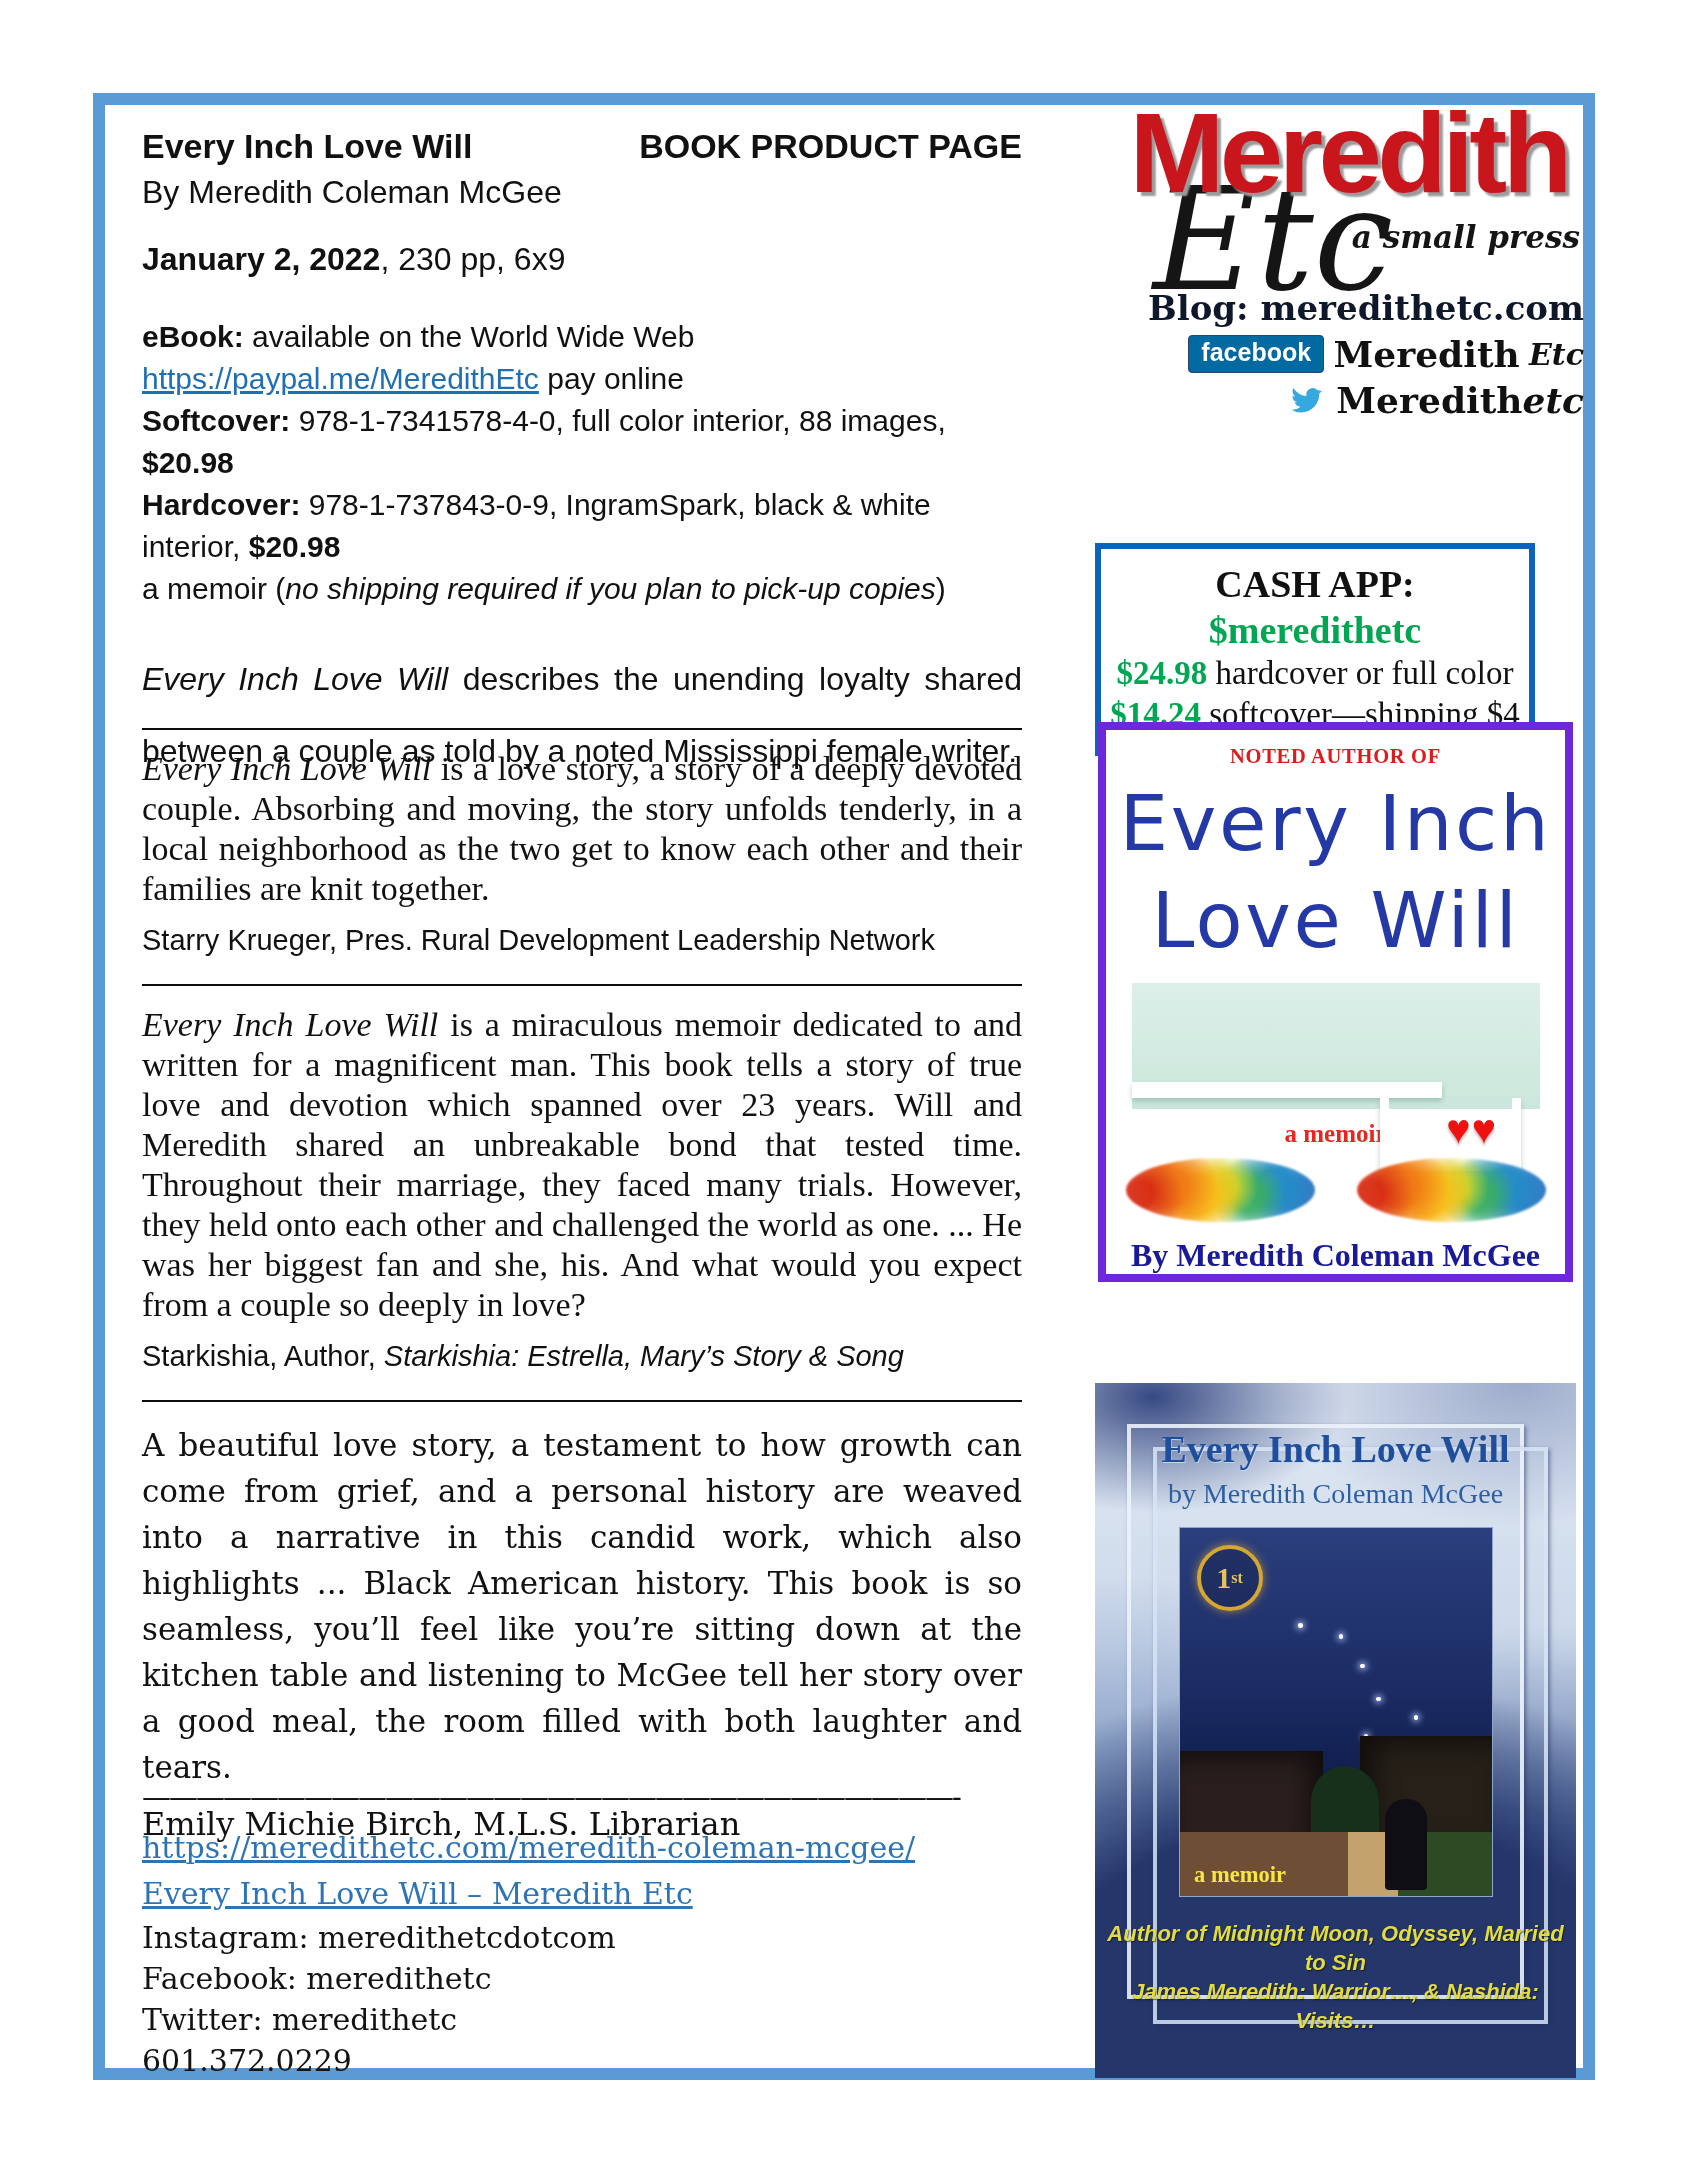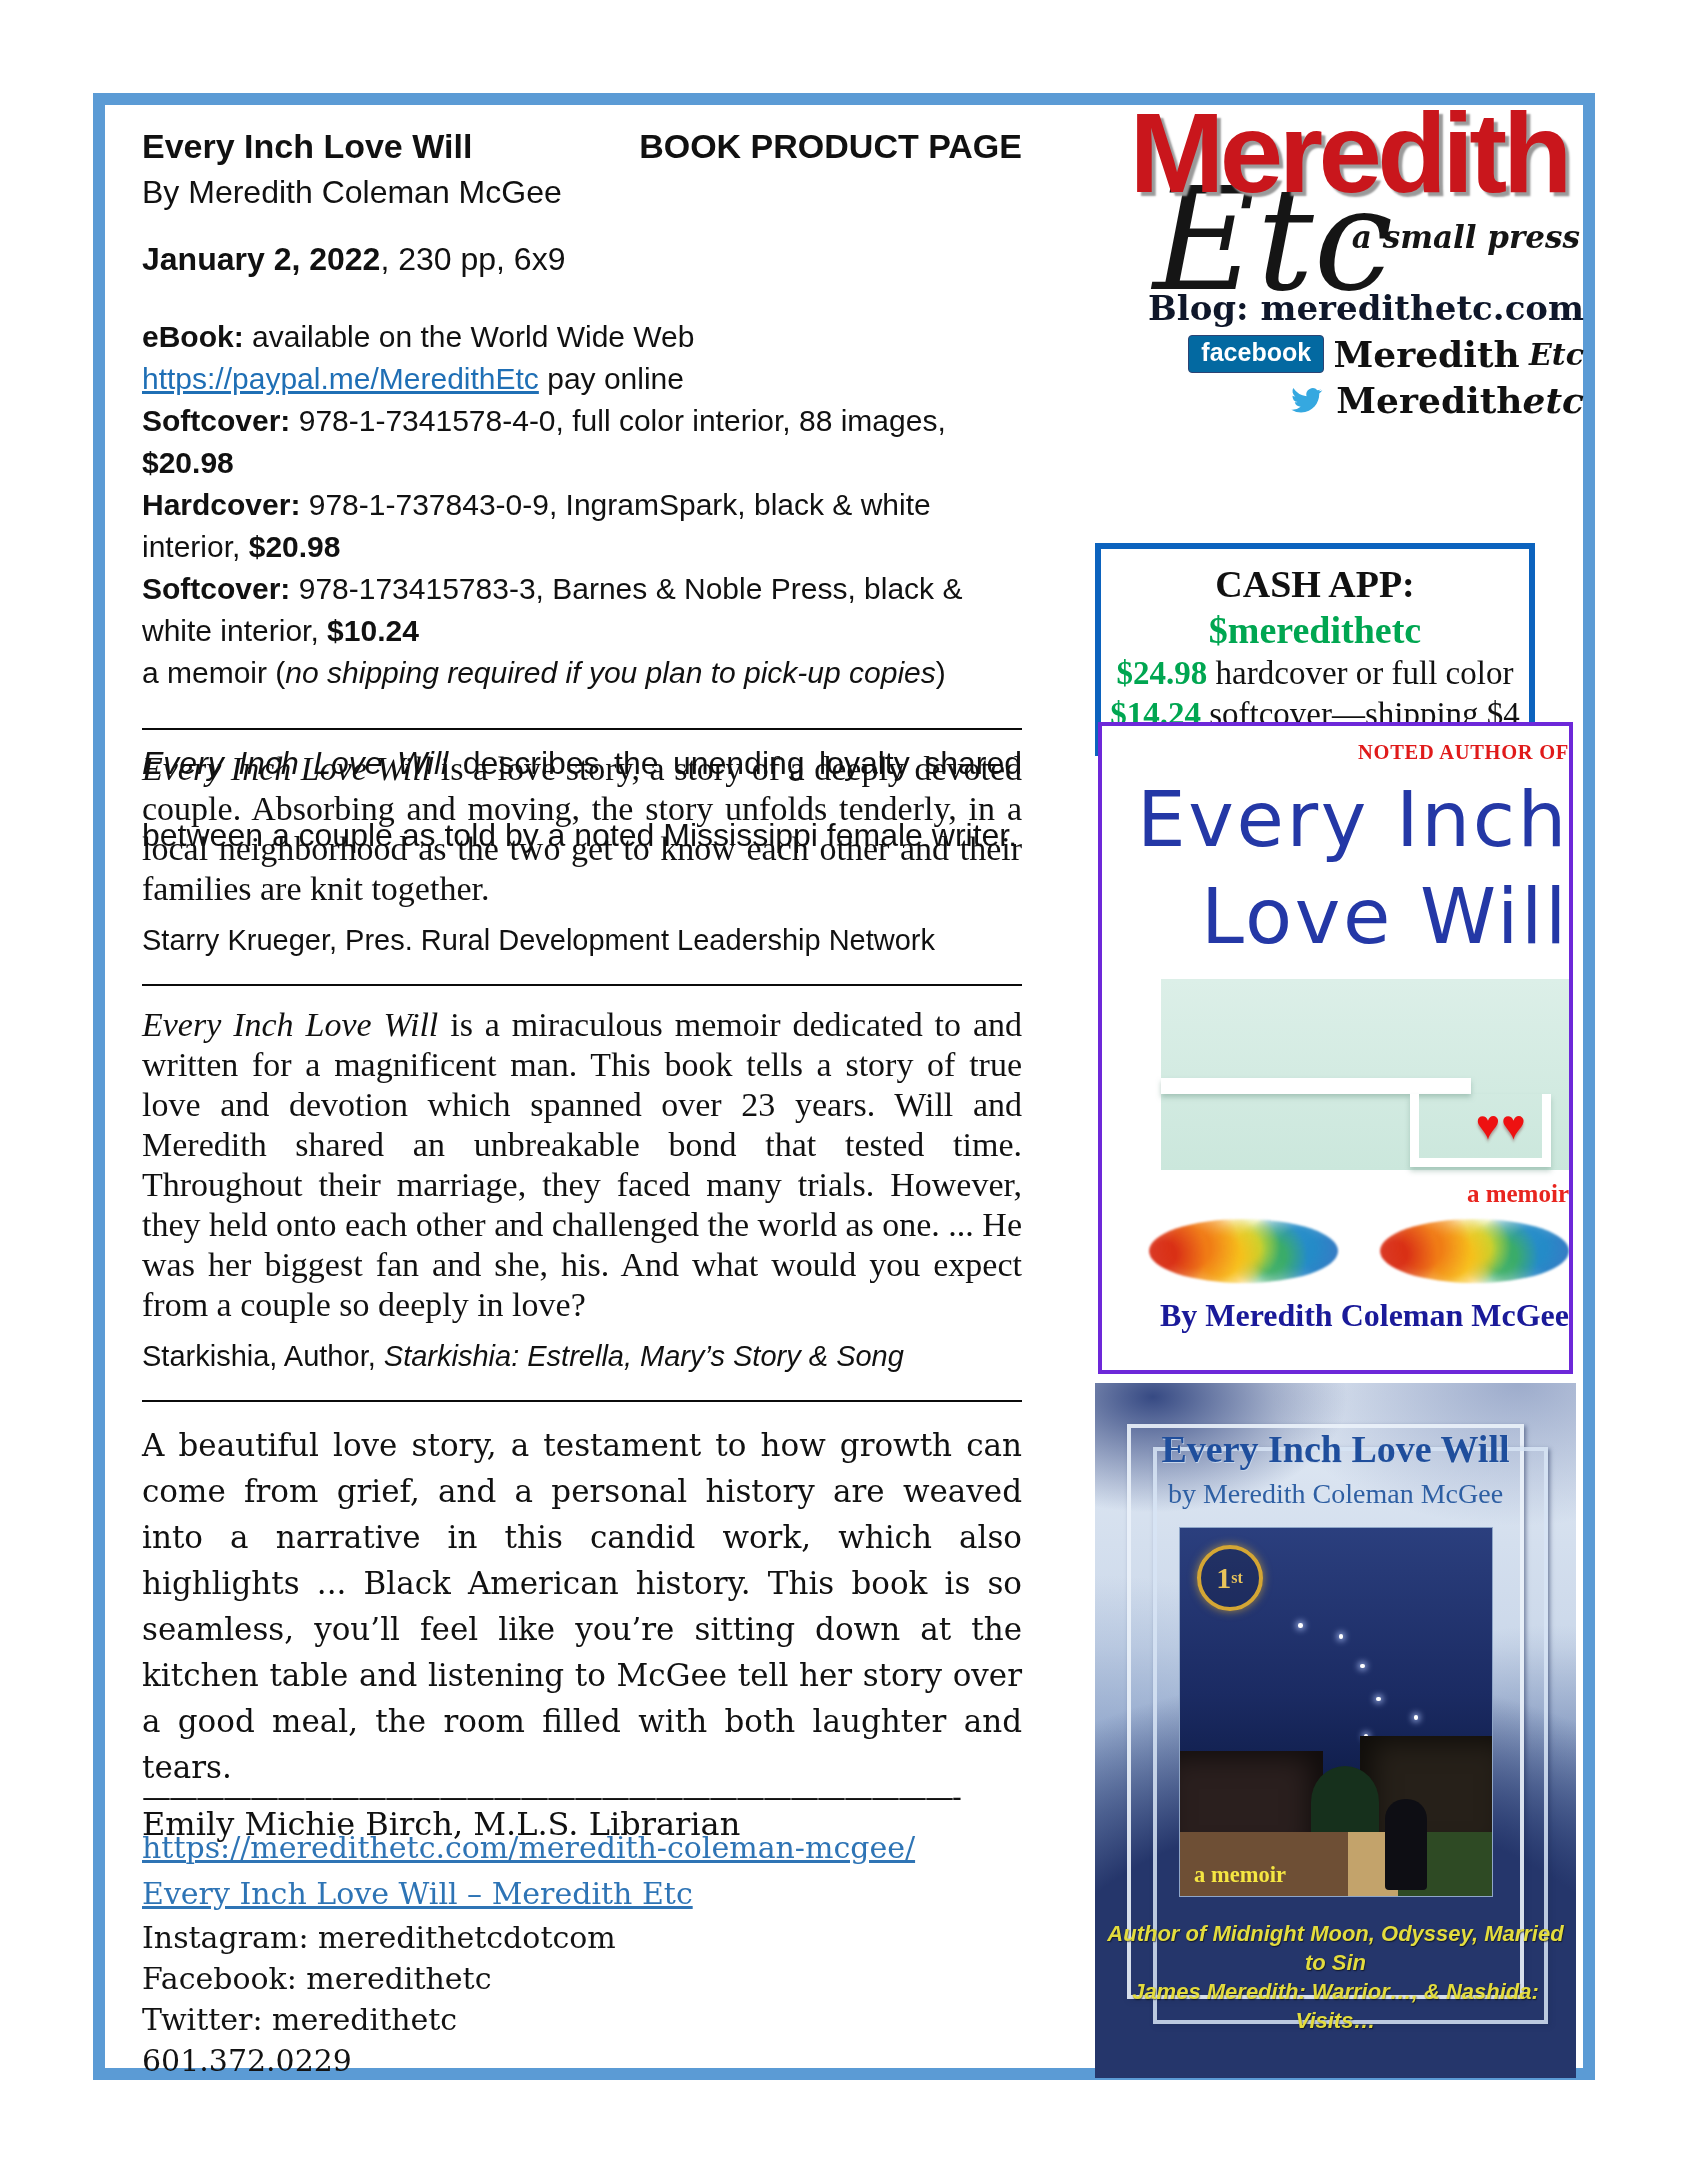--- a/index.html
+++ b/index.html
@@ -66,23 +66,23 @@
   
   .cash-box{position:absolute;left:1095px;top:543px;width:440px;box-sizing:border-box;
             border:6.6px solid #0C63BE;background:#fff;padding:12px 6.6px 14.6px;
             font-family:"Liberation Serif",serif;text-align:center;}
   .cash-l1{font-size:38px;font-weight:bold;line-height:46px;}
   .cash-green{color:#00A651;}
   .cash-l2{font-size:33px;line-height:41px;}
   .cash-l2 .cash-green{font-weight:bold;}
 
   
-  .cover1{position:absolute;left:1098px;top:722px;width:475px;height:652px;
-          box-sizing:border-box;border:4px solid #6d28d9;background:#fff;
-          display:flex;flex-direction:column;align-items:flex-end;overflow:hidden;}
+  .cover1{position:absolute;left:1098px;top:722px;width:475px;height:560px;
+          box-sizing:border-box;border:8px solid #6d28d9;background:#fff;
+          display:flex;flex-direction:column;align-items:center;overflow:hidden;}
   .noted{margin-top:14.6px;color:#E01A1A;font-family:"Liberation Serif",serif;
          font-weight:bold;font-size:20.5px;letter-spacing:0.7px;}
   .booklist{font-family:"Liberation Serif",serif;font-style:italic;font-size:21px;
             line-height:28.4px;text-align:center;margin-top:2.6px;color:#222;}
   .hand{color:#2438A6;font-size:77px;line-height:1;margin-top:17px;
         font-family:cursive,"DejaVu Sans",sans-serif;letter-spacing:2.6px;}
   .hand2{margin-top:20px;}
   .shelf-photo{position:relative;margin-top:24px;width:408px;height:191px;
                background:linear-gradient(#DCEFE8,#CBE7DC);}
   .shelf-bar{position:absolute;left:0;top:99px;width:76%;height:16px;background:#fff;
@@ -173,23 +173,20 @@
       </div>
       <div>
         <a class="link" href="#">https://paypal.me/MeredithEtc</a><span>  pay online</span>
       </div>
       <div>
         <span class="lbl">Softcover:</span><span> 978-1-7341578-4-0, full color interior, 88 images, </span><span class="price">$20.98</span>
       </div>
       <div>
         <span class="lbl">Hardcover:</span><span> 978-1-737843-0-9, IngramSpark, black &amp; white interior, </span><span class="price">$20.98</span>
       </div>
-      <div>
-        <span class="lbl">Softcover:</span><span> 978-173415783-3, Barnes &amp; Noble Press, black &amp; white interior, </span><span class="price">$10.24</span>
-      </div>
       <div class="note">
         <span>a memoir  (</span><span class="it">no shipping required if you plan to pick-up copies</span><span>)</span>
       </div>
     </div>
 
     <div class="describe">
       <span class="t">Every Inch Love Will</span><span> describes the unending loyalty shared between a couple as told by a noted Mississippi female writer.</span>
     </div>
   </div>
 

